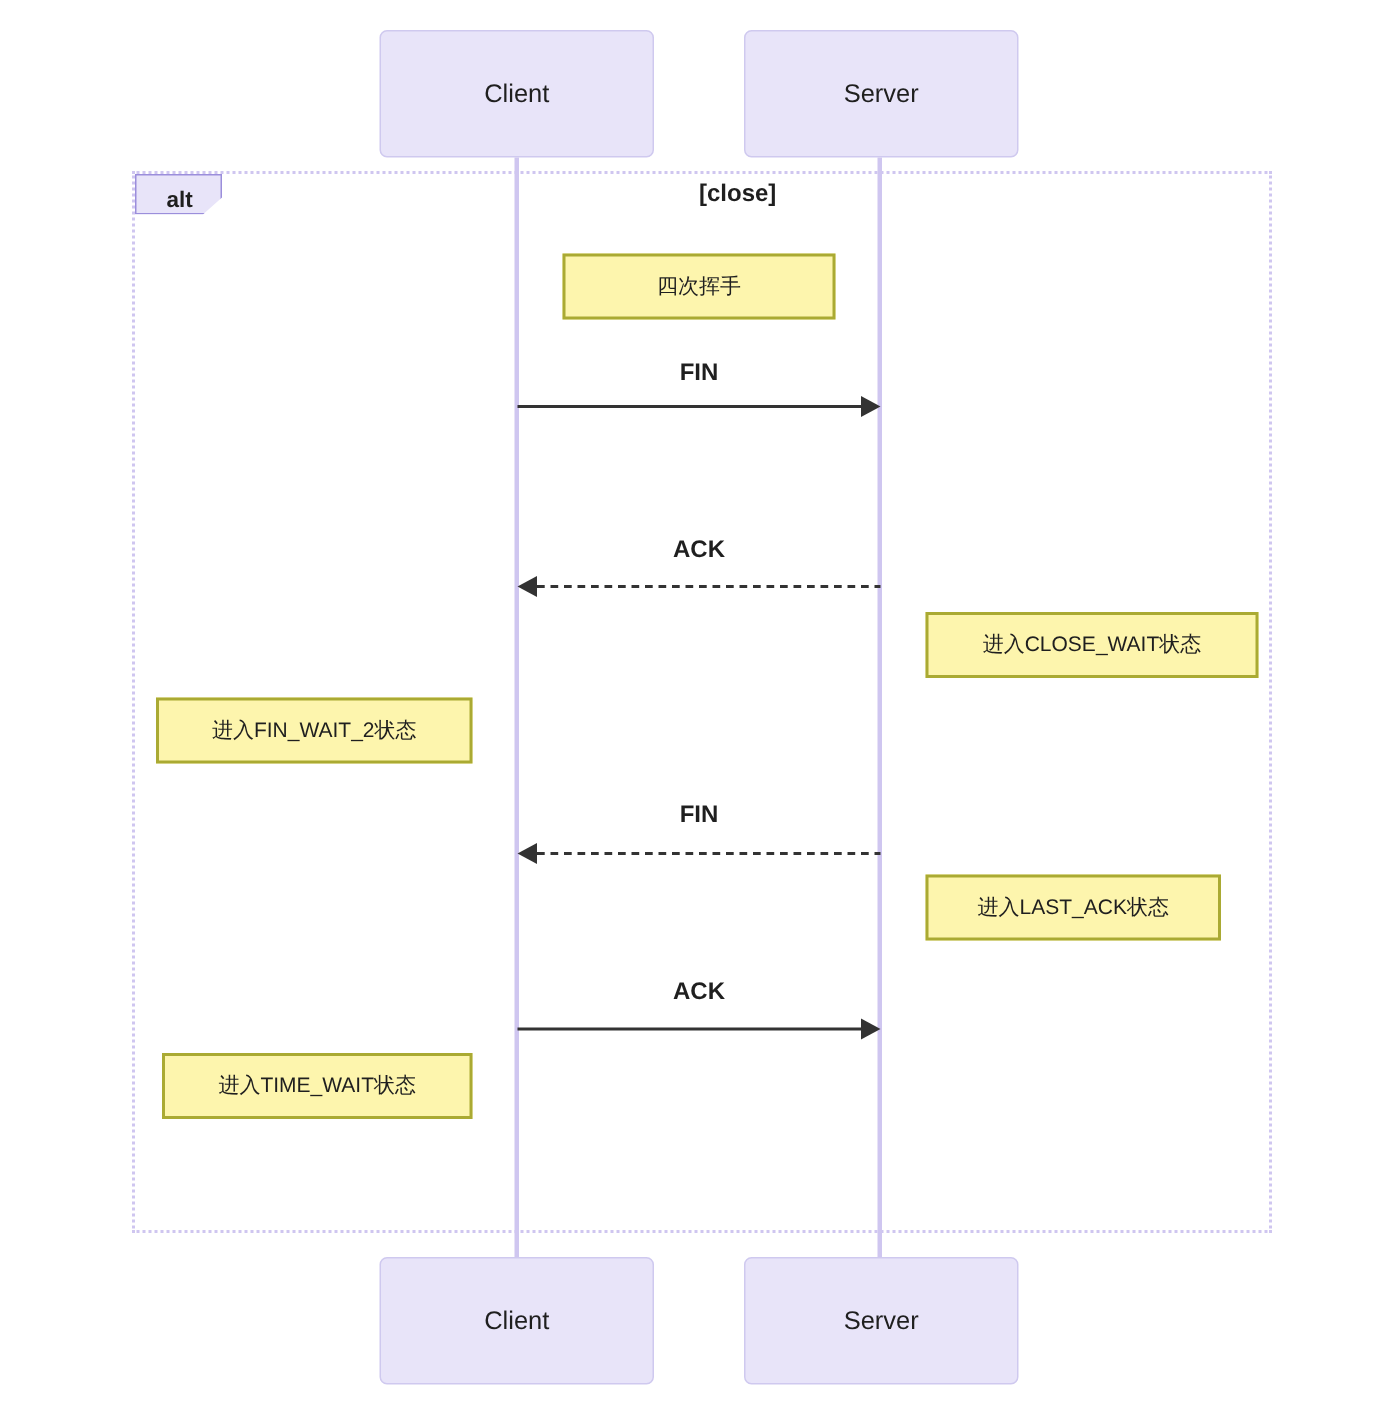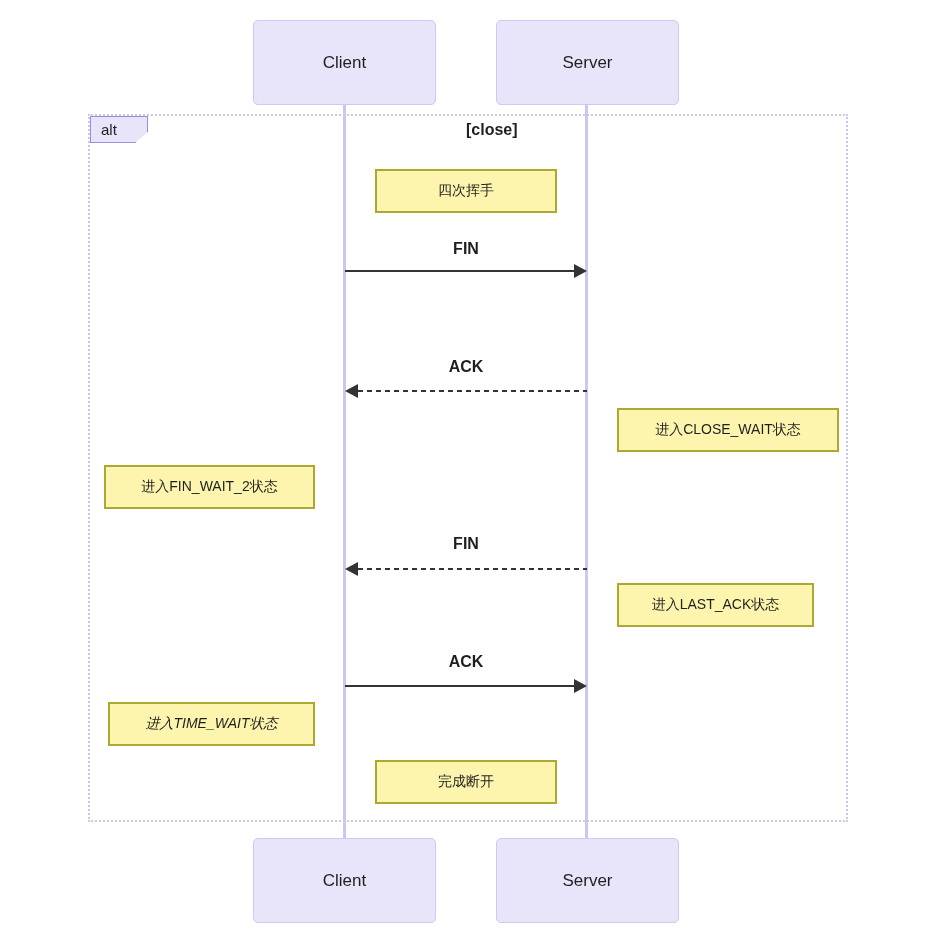--- a/index.html
+++ b/index.html
@@ -49,24 +49,24 @@
     border: 2px dotted #CFC6F0;
     box-sizing: border-box;
     background: transparent;
   }
   .frame-tab {
     position: absolute;
     background: #E8E4F9;
     border: 1px solid #9B8EDB;
     box-sizing: border-box;
     display: flex;
-    align-items: center;
-    padding-left: 10px;
+    align-items: flex-end;
+    padding-left: 20px;
     font-size: 15px;
-    font-weight: normal;
+    font-weight: bold;
     color: #1f1f1f;
     -webkit-clip-path: polygon(0 0, 100% 0, 100% 58%, 78% 100%, 0 100%);
     clip-path: polygon(0 0, 100% 0, 100% 58%, 78% 100%, 0 100%);
   }
   .frame-cond {
     position: absolute;
     font-size: 16px;
     font-weight: bold;
     color: #1f1f1f;
     white-space: nowrap;
@@ -176,27 +176,24 @@
   <div class="note" style="left:617px; top:583px; width:197px; height:44px;">
     <span>进入LAST_ACK状态</span>
   </div>
 
   <div class="msg-label" style="left:346px; top:653px; width:240px;">
     <span>ACK</span>
   </div>
   <div class="msg msg-solid" style="left:345px; top:685px; width:229px;"></div>
   <div class="arrowhead arrow-right" style="left:574px; top:679px;"></div>
 
-  <div class="note" style="left:108px; top:702px; width:207px; height:44px;font-style:italic;">
+  <div class="note" style="left:108px; top:702px; width:207px; height:44px;">
     <span>进入TIME_WAIT状态</span>
   </div>
 
-  <div class="note" style="left:375px; top:760px; width:182px; height:44px;">
-    <span>完成断开</span>
-  </div>
 
   <div class="participant" style="left:253px; top:838px; width:183px; height:85px;">
     <span>Client</span>
   </div>
 
   <div class="participant" style="left:496px; top:838px; width:183px; height:85px;">
     <span>Server</span>
   </div>
 
 </div>

